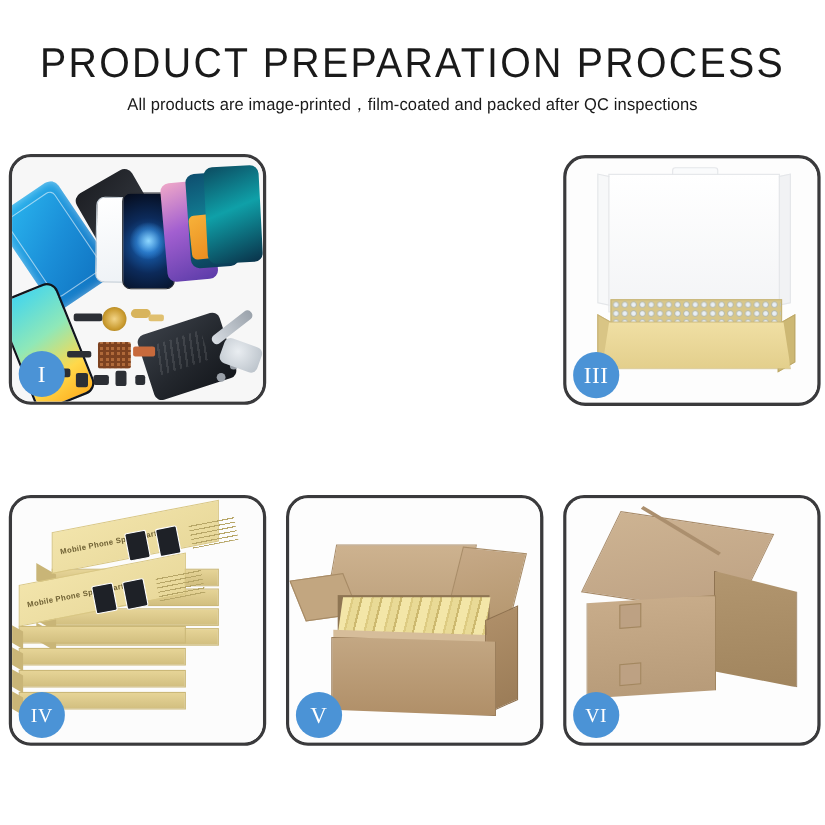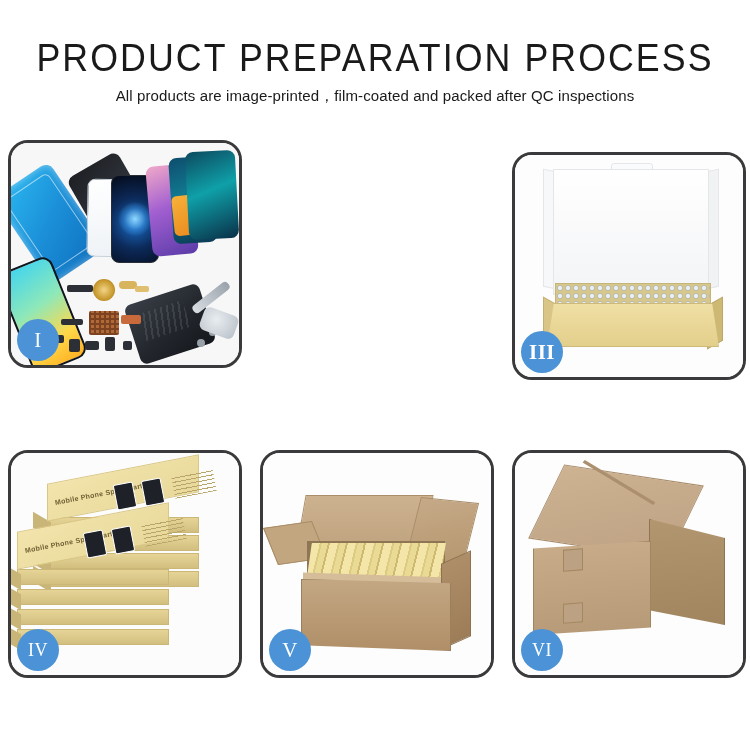--- a/index.html
+++ b/index.html
@@ -35,24 +35,24 @@
   .panel {
     position: absolute;
     width: 234px; height: 228px;
     border: 3px solid #3a3a3c;
     border-radius: 20px;
     background: #fdfdfd;
     overflow: hidden;
   }
   .p1 { left: 0;   top: 0; }
   .p2 { left: 252px; top: 0; }
-  .p3 { left: 504px; top: 12px; font-weight: bold; }
+  .p3 { left: 504px; top: 1px; }
   .p4 { left: 0;   top: 310px; }
   .p5 { left: 252px; top: 310px; }
-  .p6 { left: 504px; top: 310px; }
+  .p6 { left: 504px; top: 310px; border-radius: 19px; }
 
   .scene { position: absolute; inset: 0; }
 
   .badge {
     position: absolute; left: 6px; bottom: 4px;
     width: 42px; height: 42px; border-radius: 50%;
     background: #4b93d6;
     display: flex; align-items: center; justify-content: center;
     color: #ffffff; font-family: "Liberation Serif", serif;
     font-size: 21px; letter-spacing: 0.5px; line-height: 1;

